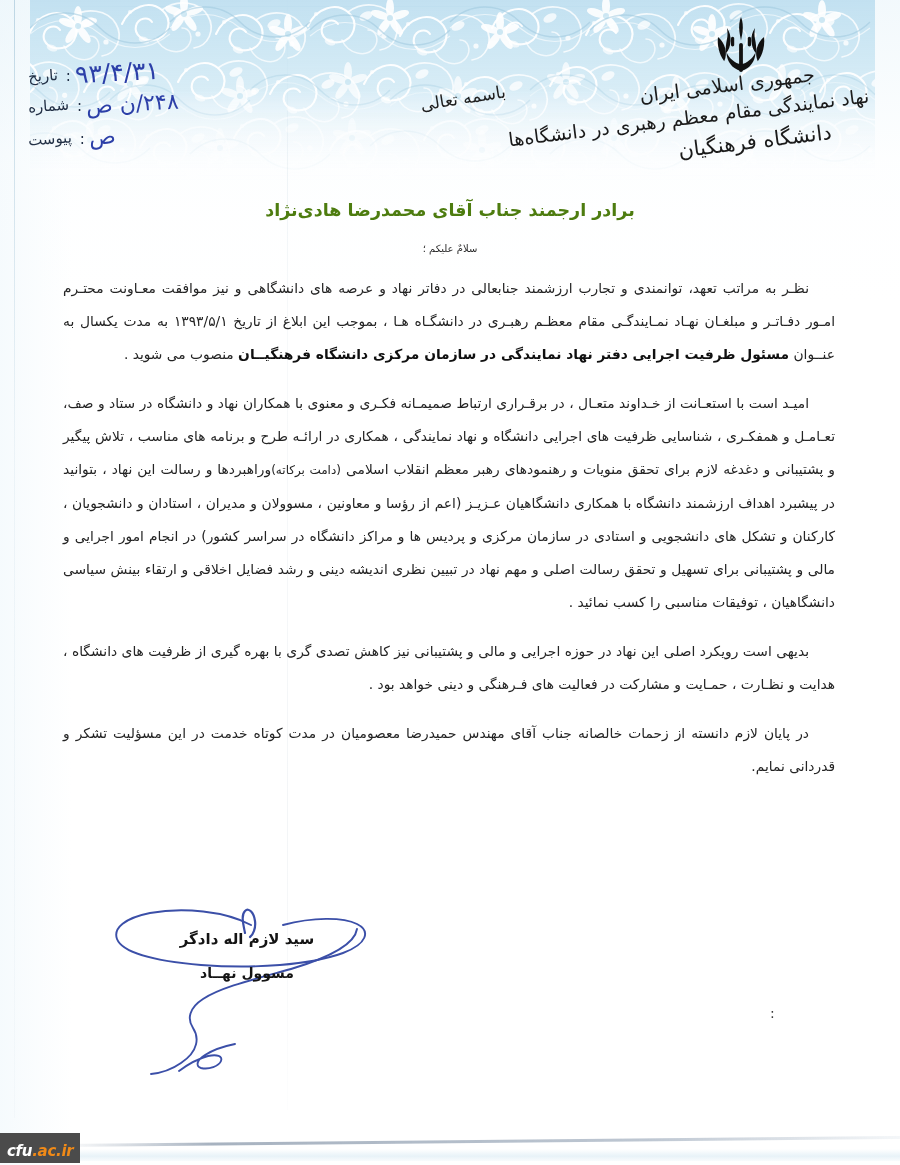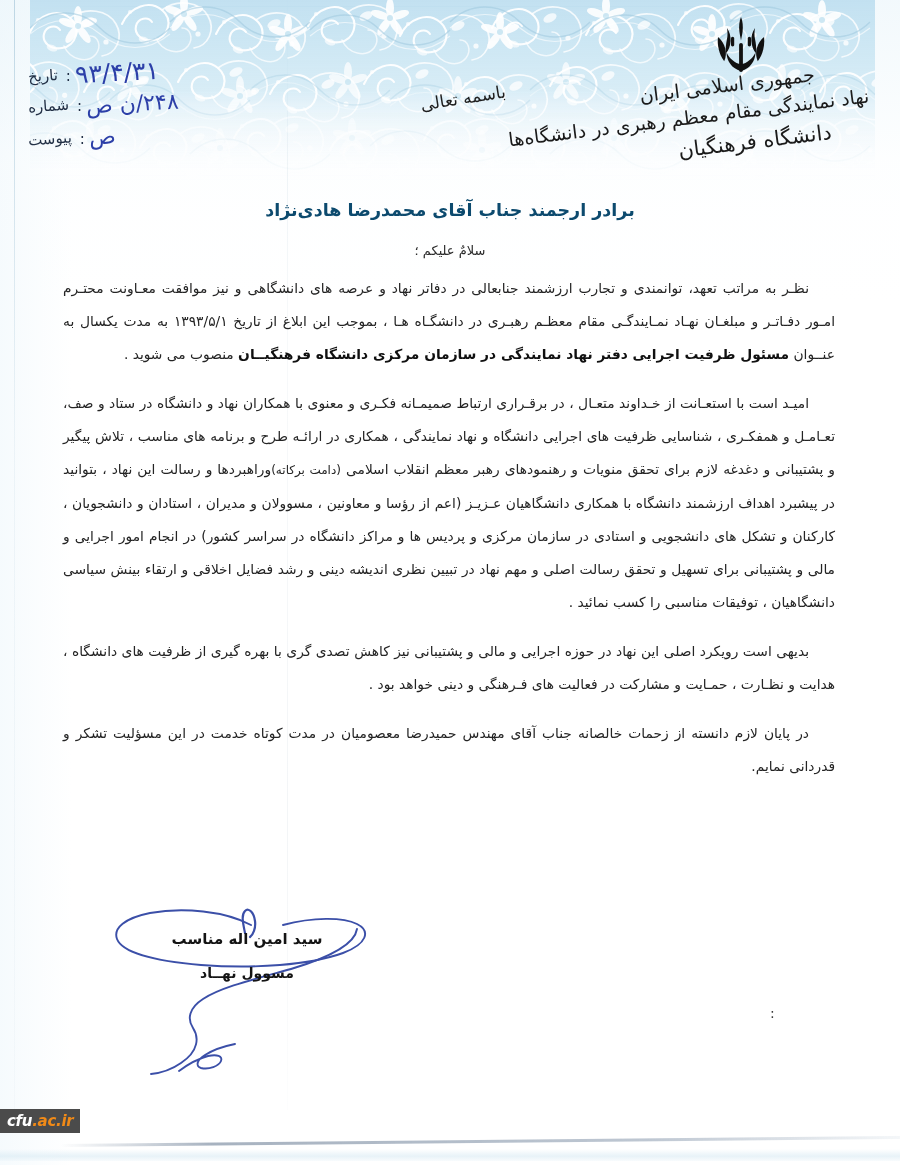--- a/index.html
+++ b/index.html
@@ -178,30 +178,30 @@
 
   
   .addressee {
     position: absolute;
     top: 200px;
     right: 65px;
     width: 770px;
     text-align: center;
     font-size: 17.5px;
     font-weight: bold;
-    color: #0c4a6e;
+    color: #4d7c0f;
     letter-spacing: 0.1px;
   }
   .greeting {
     position: absolute;
     top: 243px;
     right: 65px;
     width: 770px;
     text-align: center;
-    font-size: 13px;
+    font-size: 10px;
     color: #2a2a2a;
   }
 
   .body {
     position: absolute;
     top: 272px;
     right: 65px;
     width: 772px;
     color: #242424;
     font-size: 13.8px;
@@ -254,23 +254,23 @@
     top: 1005px;
     left: 770px;
     font-size: 14px;
     color: #3a3a3a;
   }
 
   
   .watermark {
     position: absolute;
     left: 0;
-    bottom: 32px;
+    bottom: 2px;
     background: #4b4b4b;
-    padding: 5px 7px 4px 7px;
+    padding: 11px 7px 4px 7px;
     font-family: "DejaVu Sans", "Liberation Sans", sans-serif;
     font-size: 15px;
     font-weight: bold;
     font-style: italic;
     line-height: 1;
     letter-spacing: -0.3px;
     direction: ltr;
   }
   .wm-white { color: #ffffff; }
   .wm-orange { color: #f08a18; }
@@ -476,21 +476,21 @@
   <svg class="signature-ink" viewBox="0 0 370 185" xmlns="http://www.w3.org/2000/svg" aria-hidden="true">
     <g fill="none" stroke="#3b4fa8" stroke-linecap="round" stroke-linejoin="round">
       <path d="M140 38 C138 28 136 20 140 16 C144 12 149 18 150 26 C151 33 148 40 145 42" stroke-width="2.2"></path>
       <path d="M146 30 C120 16 78 12 45 18 C20 23 8 33 12 44 C17 57 48 66 96 70 C150 74 205 70 238 58 C262 49 266 36 252 29 C238 22 208 22 178 30" stroke-width="1.9"></path>
       <path d="M252 34 C250 48 226 62 186 74 C150 84 116 92 98 104 C84 113 82 124 88 133 C94 142 94 156 76 168 C66 175 56 178 46 179" stroke-width="1.9"></path>
       <path d="M74 176 C82 170 92 164 103 161 C112 159 118 161 116 166 C114 171 104 175 96 173 C90 171 92 165 100 160 C108 155 120 151 130 149" stroke-width="1.9"></path>
     </g>
   </svg>
 
   <div class="sign-block">
-    <div class="sign-name">سید امین اله مناسب</div>
+    <div class="sign-name">سید لازم اله دادگر</div>
     <div class="sign-title">مسوول نهــاد</div>
   </div>
 
   <div class="cc-colon">:</div>
 
   <div class="scan-bottom-edge"></div>
   <div class="scan-bottom-edge2"></div>
 
   <div class="watermark">
     <span class="wm-white">cfu</span><span class="wm-orange">.ac.ir</span>

